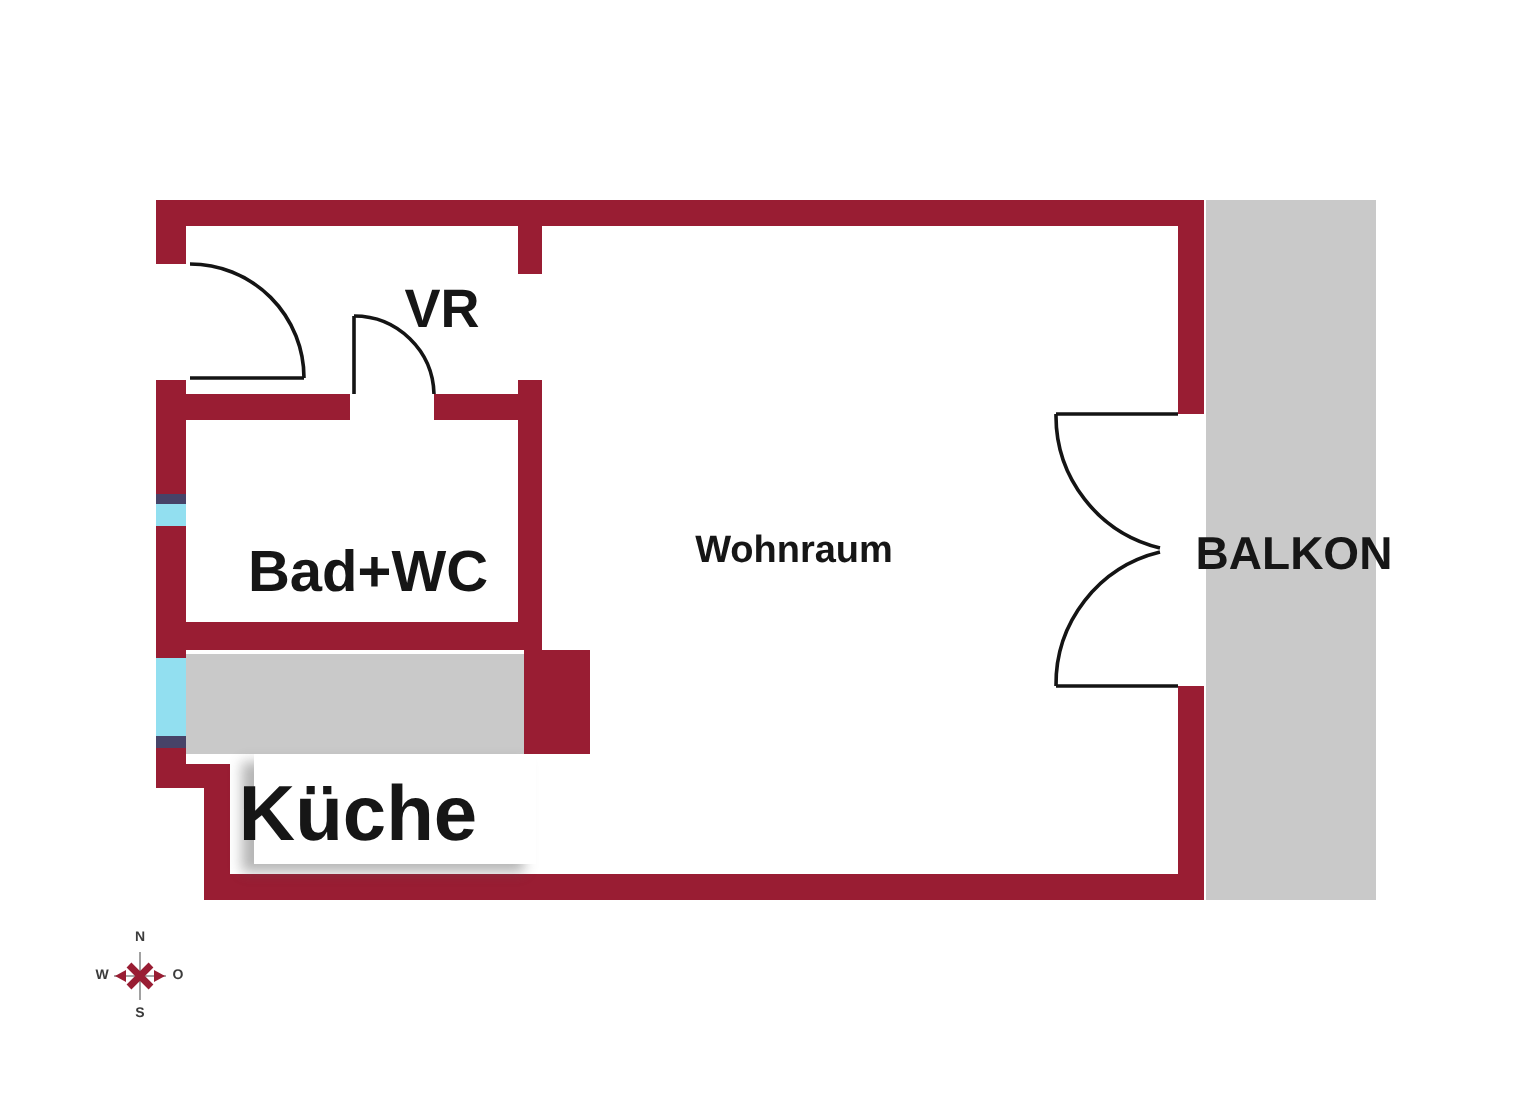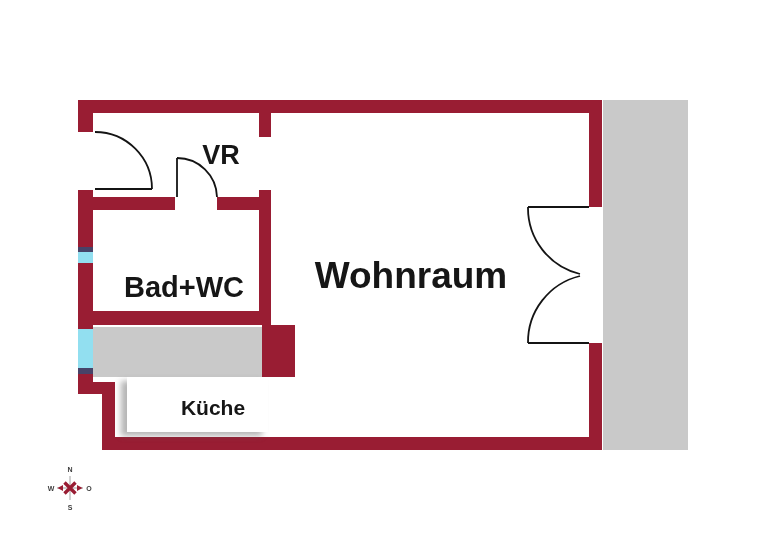--- a/index.html
+++ b/index.html
@@ -104,22 +104,23 @@
       <path d="M177,158 L177,197" class="door"></path>
       <path d="M177,158 A40,40 0 0 1 217,197" class="door"></path>
       <path d="M528,207 L589,207" class="door"></path>
       <path d="M528,207 A68,68 0 0 0 580,274" class="door"></path>
       <path d="M528,343 L589,343" class="door"></path>
       <path d="M528,343 A68,68 0 0 1 580,276" class="door"></path>
     </svg>
   <div class="label-layer">
       <div class="room-label" style="left: 221px; top: 155px; font-size: 27px;">VR</div>
       <div class="room-label" style="left: 184px; top: 263px; font-size: 29px; margin-top: 24px;">Bad+WC</div>
-      <div class="room-label" style="left: 411px; top: 276px; font-size: 37px;">Wohnraum</div>
-      <div class="room-label" style="left: 213px; top: 408px; font-size: 21px;">Küche</div>
+      <div class="room-label" style="left: 397px; top: 276px; font-size: 19px;">Wohnraum</div>
+      <div class="room-label" style="left: 647px; top: 277px; font-size: 23px;">BALKON</div>
+      <div class="room-label" style="left: 179px; top: 408px; font-size: 39px;">Küche</div>
     </div>
 
   <div class="compass">
     <svg width="44" height="44" viewBox="0 0 44 44">
       <line class="thin" x1="22" y1="10" x2="22" y2="34"></line>
       <line class="thin" x1="9" y1="22" x2="35" y2="22"></line>
       <path class="xmark" d="M16.5,16.5 L27.5,27.5 M27.5,16.5 L16.5,27.5"></path>
       <path class="ah" d="M9.5,22 l5.5,-3 v6 z"></path>
       <path class="ah" d="M34.5,22 l-5.5,-3 v6 z"></path>
     </svg>

